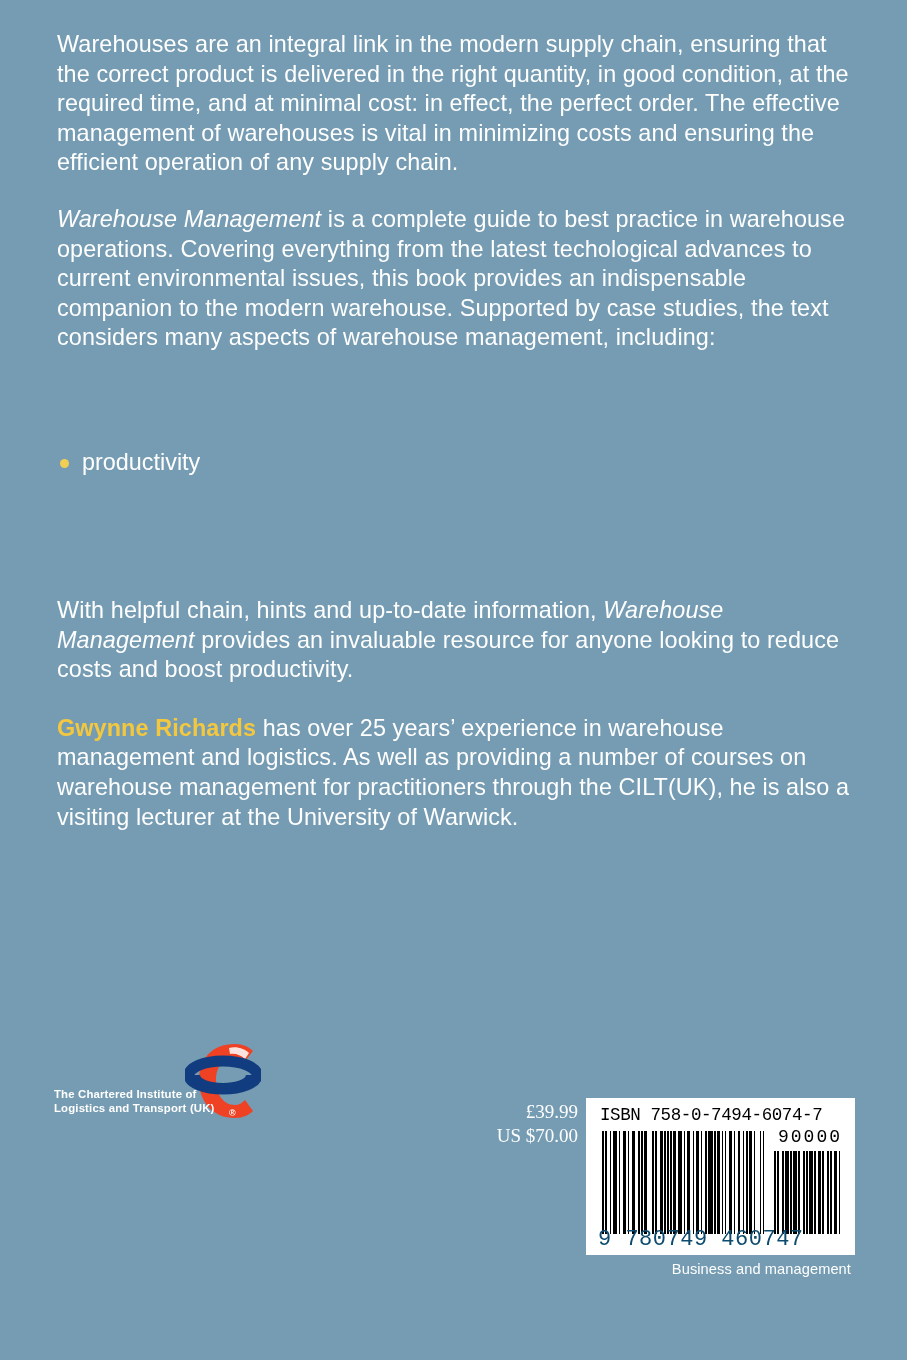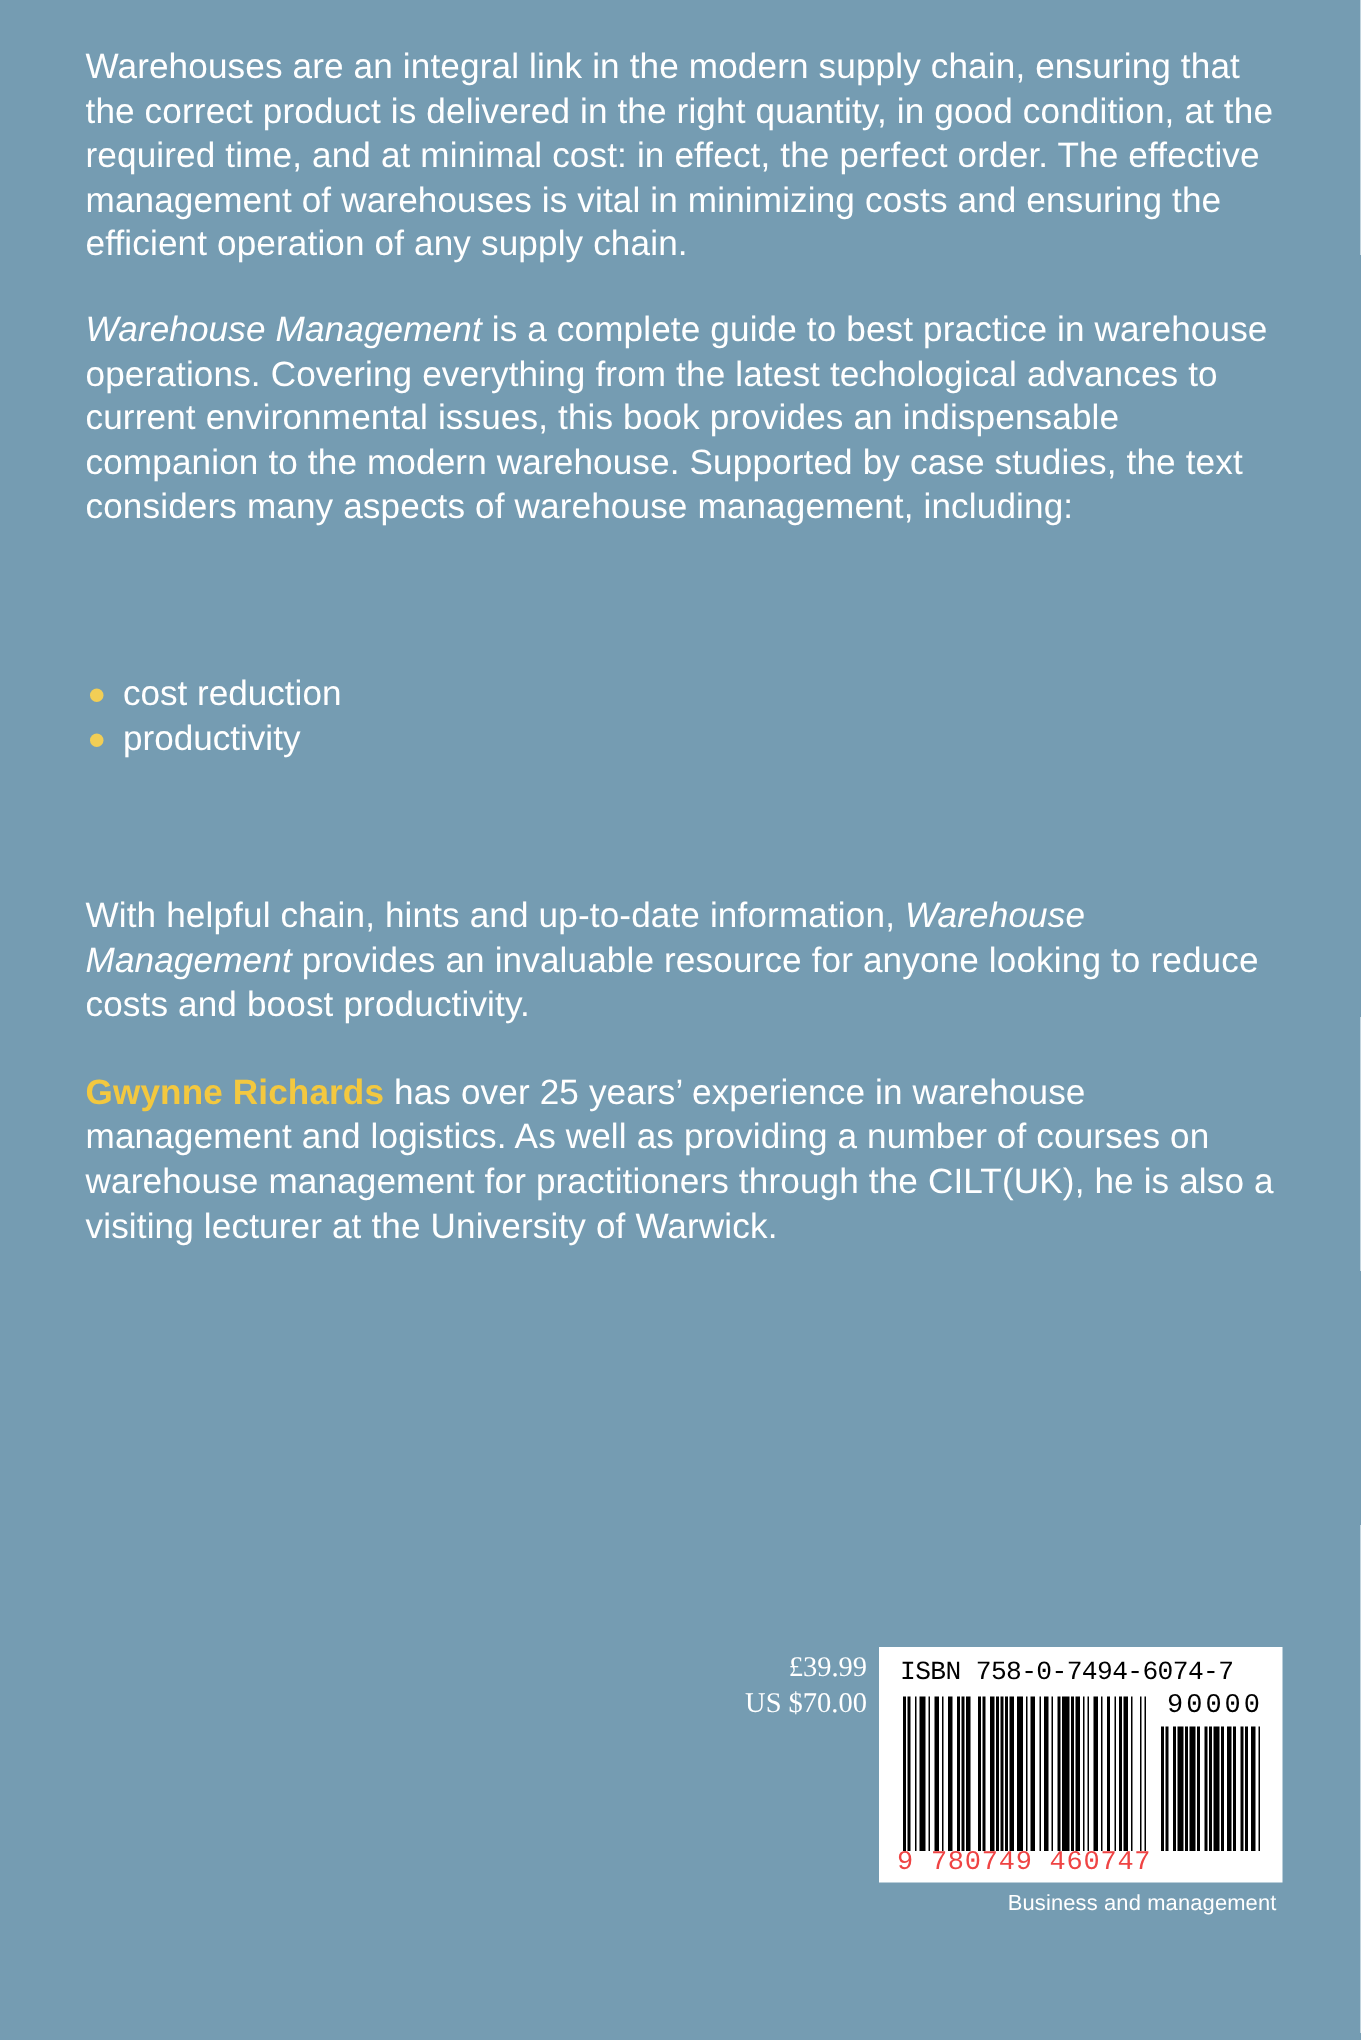--- a/index.html
+++ b/index.html
@@ -175,23 +175,23 @@
     display: flex;
     align-items: flex-start;
   }
   .bar { background: #000000; height: 100%; }
   .gap { background: transparent; height: 100%; }
   .ean-digits {
     position: absolute;
     left: 12px;
     bottom: 3px;
     font-family: "Liberation Mono", monospace;
-    font-size: 18px;
+    font-size: 22px;
     letter-spacing: 0.5px;
-    color: #ef4444;
+    color: #0c4a6e;
     white-space: nowrap;
   }
 
   
   .publisher {
     position: absolute;
     left: 57px;
     top: 1186px;
     color: #ffffff;
     font-size: 14.6px;
@@ -214,29 +214,47 @@
 <body>
 
 <div class="cover">
 
   <div class="blurb">
     <p class="para">Warehouses are an integral link in the modern supply chain, ensuring that the correct product is delivered in the right quantity, in good condition, at the required time, and at minimal cost: in effect, the perfect order. The effective management of warehouses is vital in minimizing costs and ensuring the efficient operation of any supply chain.</p>
     <p class="para tight"><em class="ital">Warehouse Management</em><span> is a complete guide to best practice in warehouse operations. Covering everything from the latest techological advances to current environmental issues, this book provides an indispensable companion to the modern warehouse. Supported by case studies, the text considers many aspects of warehouse management, including:</span></p>
   </div>
 
   <ul class="bullets">
-    <li><span class="dot"></span><span>cost reduction</span></li>
     <li><span class="dot"></span><span>productivity</span></li>
   </ul>
 
   <div class="after-bullets">
     <p class="para"><span>With helpful chain, hints and up-to-date information, </span><em class="ital">Warehouse Management</em><span> provides an invaluable resource for anyone looking to reduce costs and boost productivity.</span></p>
     <p class="para bio"><span class="author-name">Gwynne Richards</span><span> has over 25 years’ experience in warehouse management and logistics. As well as providing a number of courses on warehouse management for practitioners through the CILT(UK), he is also a visiting lecturer at the University of Warwick.</span></p>
   </div>
 
+  <div class="cilt">
+    <div class="cilt-mark">
+      <svg width="76" height="82" viewBox="0 0 76 82" xmlns="http://www.w3.org/2000/svg">
+
+        <path d="M50 4 C26 4 14 20 14 40 C14 62 28 78 50 78 C58 78 64 75 68 71 L60 60 C57 63 54 65 50 65 C38 65 31 54 31 40 C31 27 38 17 50 17 C54 17 57 18 60 21 L68 11 C64 7 58 4 50 4 Z" fill="#ef4123"></path>
+
+        <path d="M44 8 C52 6 60 9 64 13 L60 19 C56 15 50 13 45 14 Z" fill="#ffffff" opacity="0.85"></path>
+
+        <ellipse cx="38" cy="35" rx="34" ry="14" fill="none" stroke="#123c80" stroke-width="11"></ellipse>
+
+        <path d="M4 35 C4 43 19 49 38 49 C57 49 72 43 72 35 L61 35 C61 39 51 43 38 43 C25 43 15 39 15 35 Z" fill="#123c80"></path>
+      </svg>
+    </div>
+    <div class="cilt-text">
+      <div>The Chartered Institute of</div>
+      <div>Logistics and Transport (UK)</div>
+    </div>
+    <div class="cilt-reg">®</div>
+  </div>
 
   <div class="prices">
     <span class="row">£39.99</span>
     <span class="row">US $70.00</span>
   </div>
 
   <div class="barcode-box">
     <div class="isbn-line">ISBN 758-0-7494-6074-7</div>
     <div class="addon-digits">90000</div>
     <div class="bars-main">

